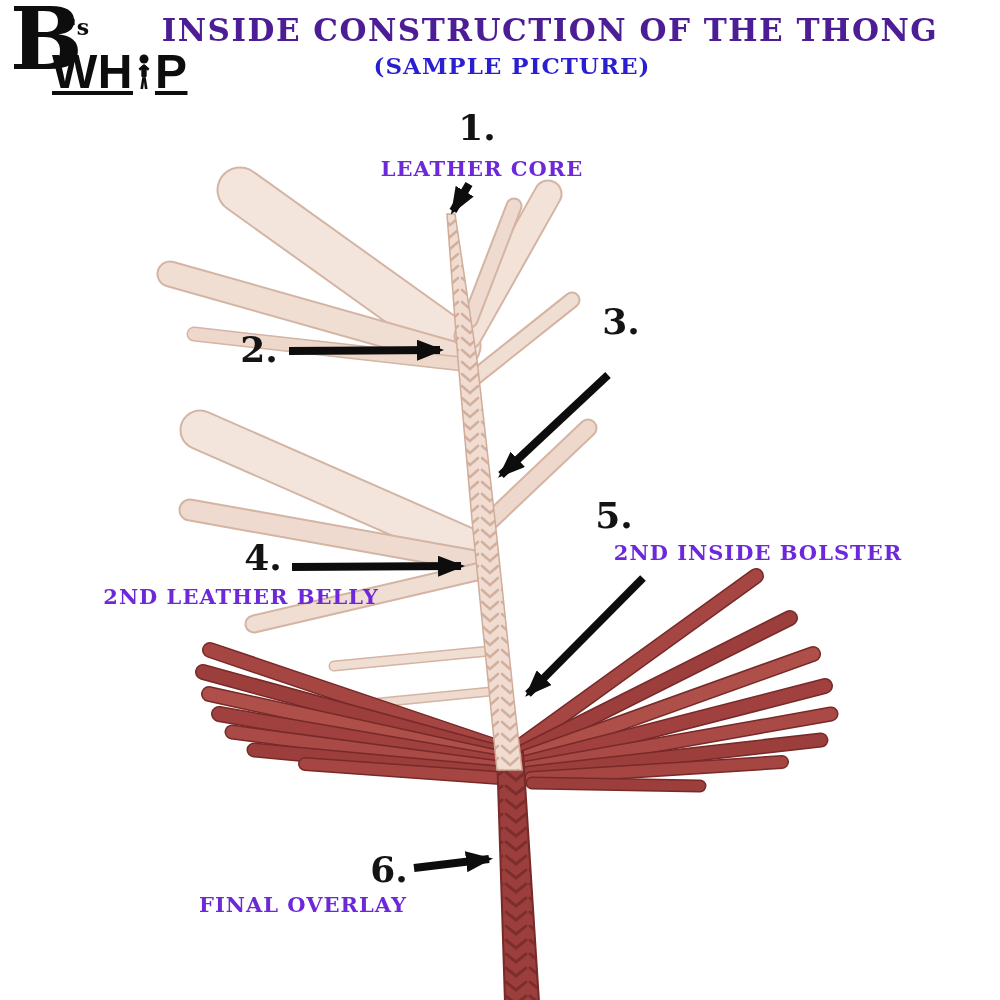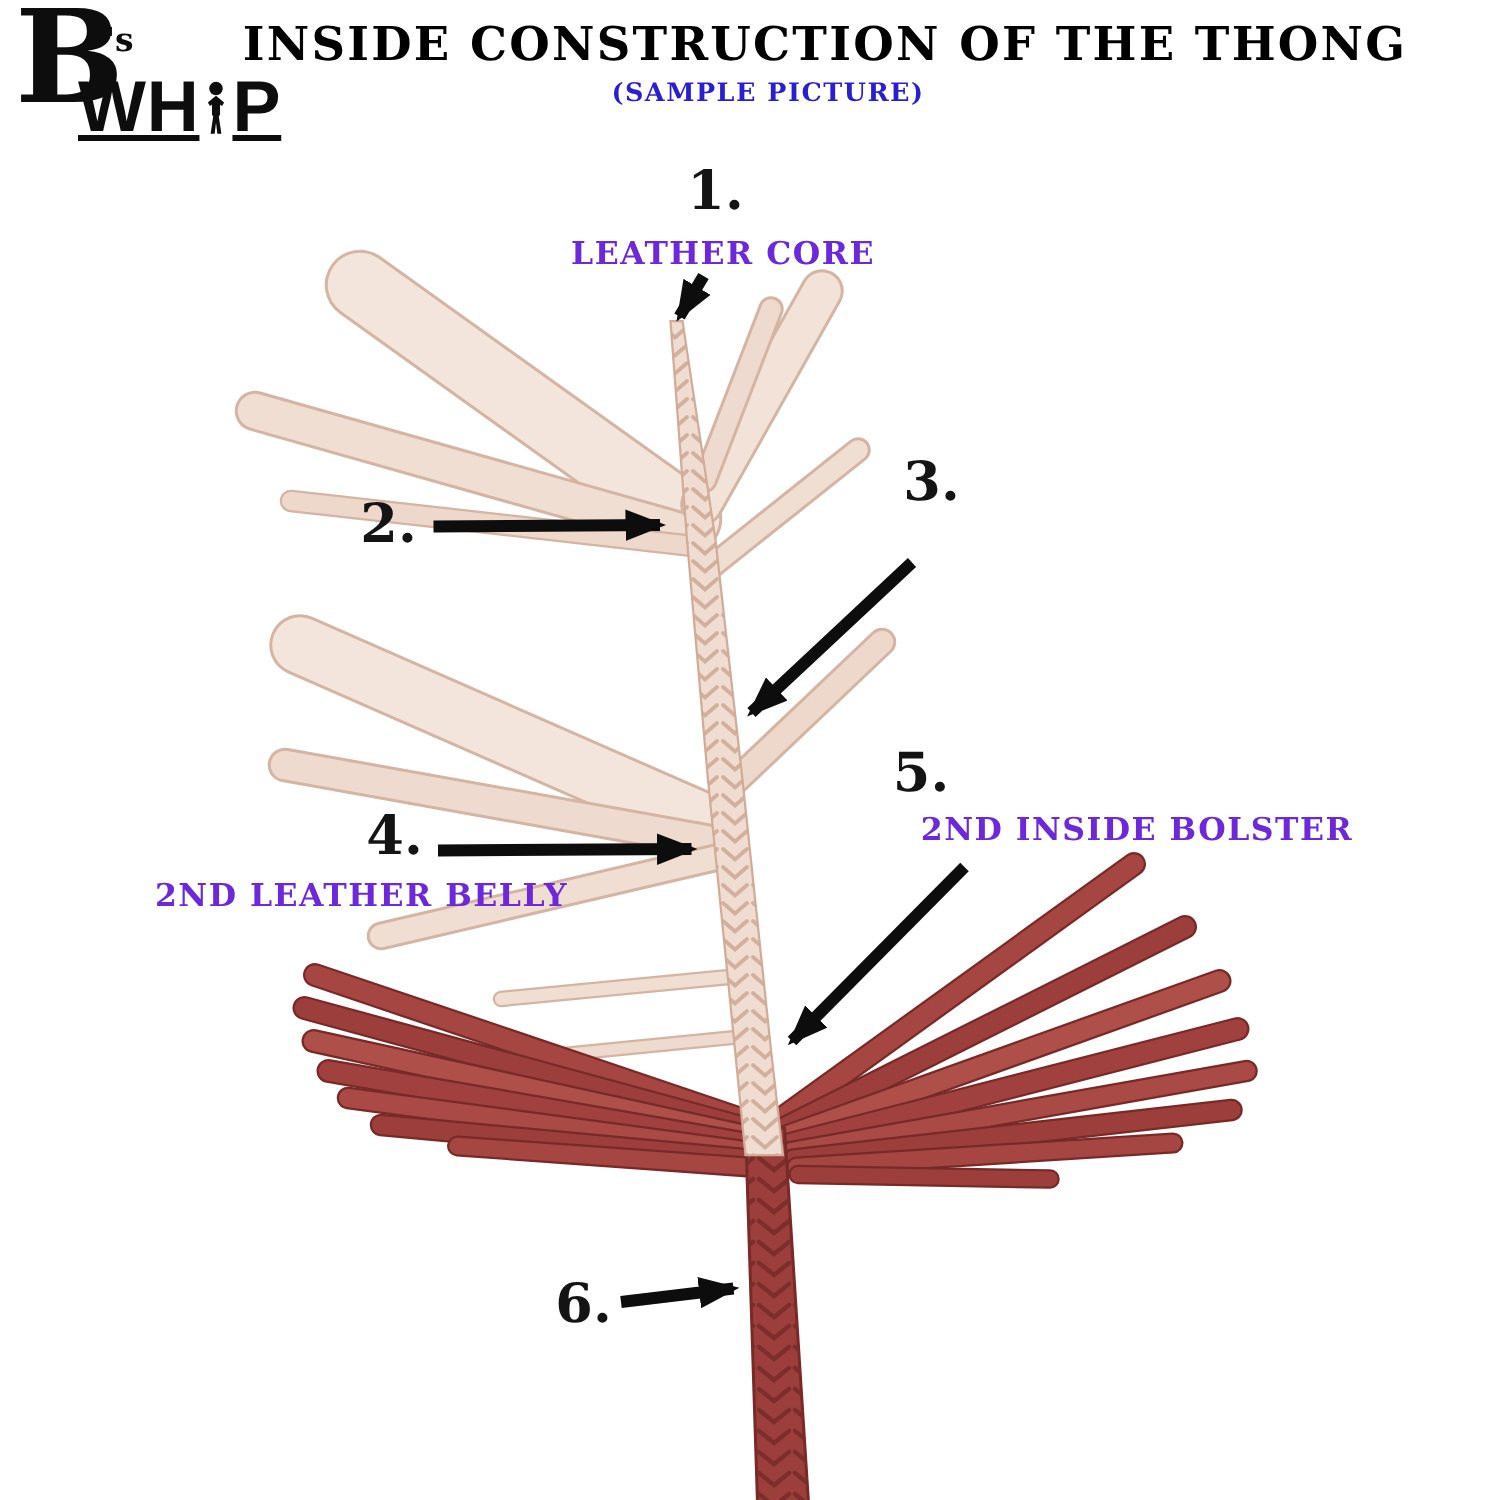--- a/index.html
+++ b/index.html
@@ -20,25 +20,25 @@
   .logo-word {
     position:absolute; left:42px; top:40px; display:flex; align-items:center; gap:1px;
     font-family:"Liberation Sans", sans-serif; font-weight:bold; font-size:48px;
     line-height:1; color:#0d0d0d; letter-spacing:0.5px;text-decoration:underline;
   }
   .person { width:18px; height:38px; margin:0 1px; }
   
   .title {
     position:absolute; left:550px; top:12px; transform:translateX(-50%);
     white-space:nowrap; font-size:31px; font-weight:700; letter-spacing:1.5px;
-    color:#000000;
+    color:#4c1d95;
   }
   .subtitle {
     position:absolute; left:512px; top:52px; transform:translateX(-50%);
-    white-space:nowrap; font-size:17px; font-weight:700; letter-spacing:1px;
+    white-space:nowrap; font-size:23px; font-weight:700; letter-spacing:1px;
     color:#2a1fd0;
   }
   
   .num {
     position:absolute; transform:translateX(-50%); white-space:nowrap;
     font-size:36px; font-weight:700; color:#141414;
   }
   .lbl {
     position:absolute; transform:translateX(-50%); white-space:nowrap;
     font-size:21px; font-weight:700; letter-spacing:1px; color:#6d28d9;
@@ -171,14 +171,15 @@
 
   <div class="num" style="left:621px; top:300px;">3.</div>
 
   <div class="num" style="left:263px; top:536px;">4.</div>
   <div class="lbl" style="left:241px; top:584px;">2ND LEATHER BELLY</div>
 
   <div class="num" style="left:614px; top:494px;">5.</div>
   <div class="lbl" style="left:758px; top:540px;">2ND INSIDE BOLSTER</div>
 
   <div class="num" style="left:389px; top:848px;">6.</div>
+  <div class="lbl" style="left:303px; top:892px;">FINAL OVERLAY</div>
 
 </div>
 
 </body></html>

